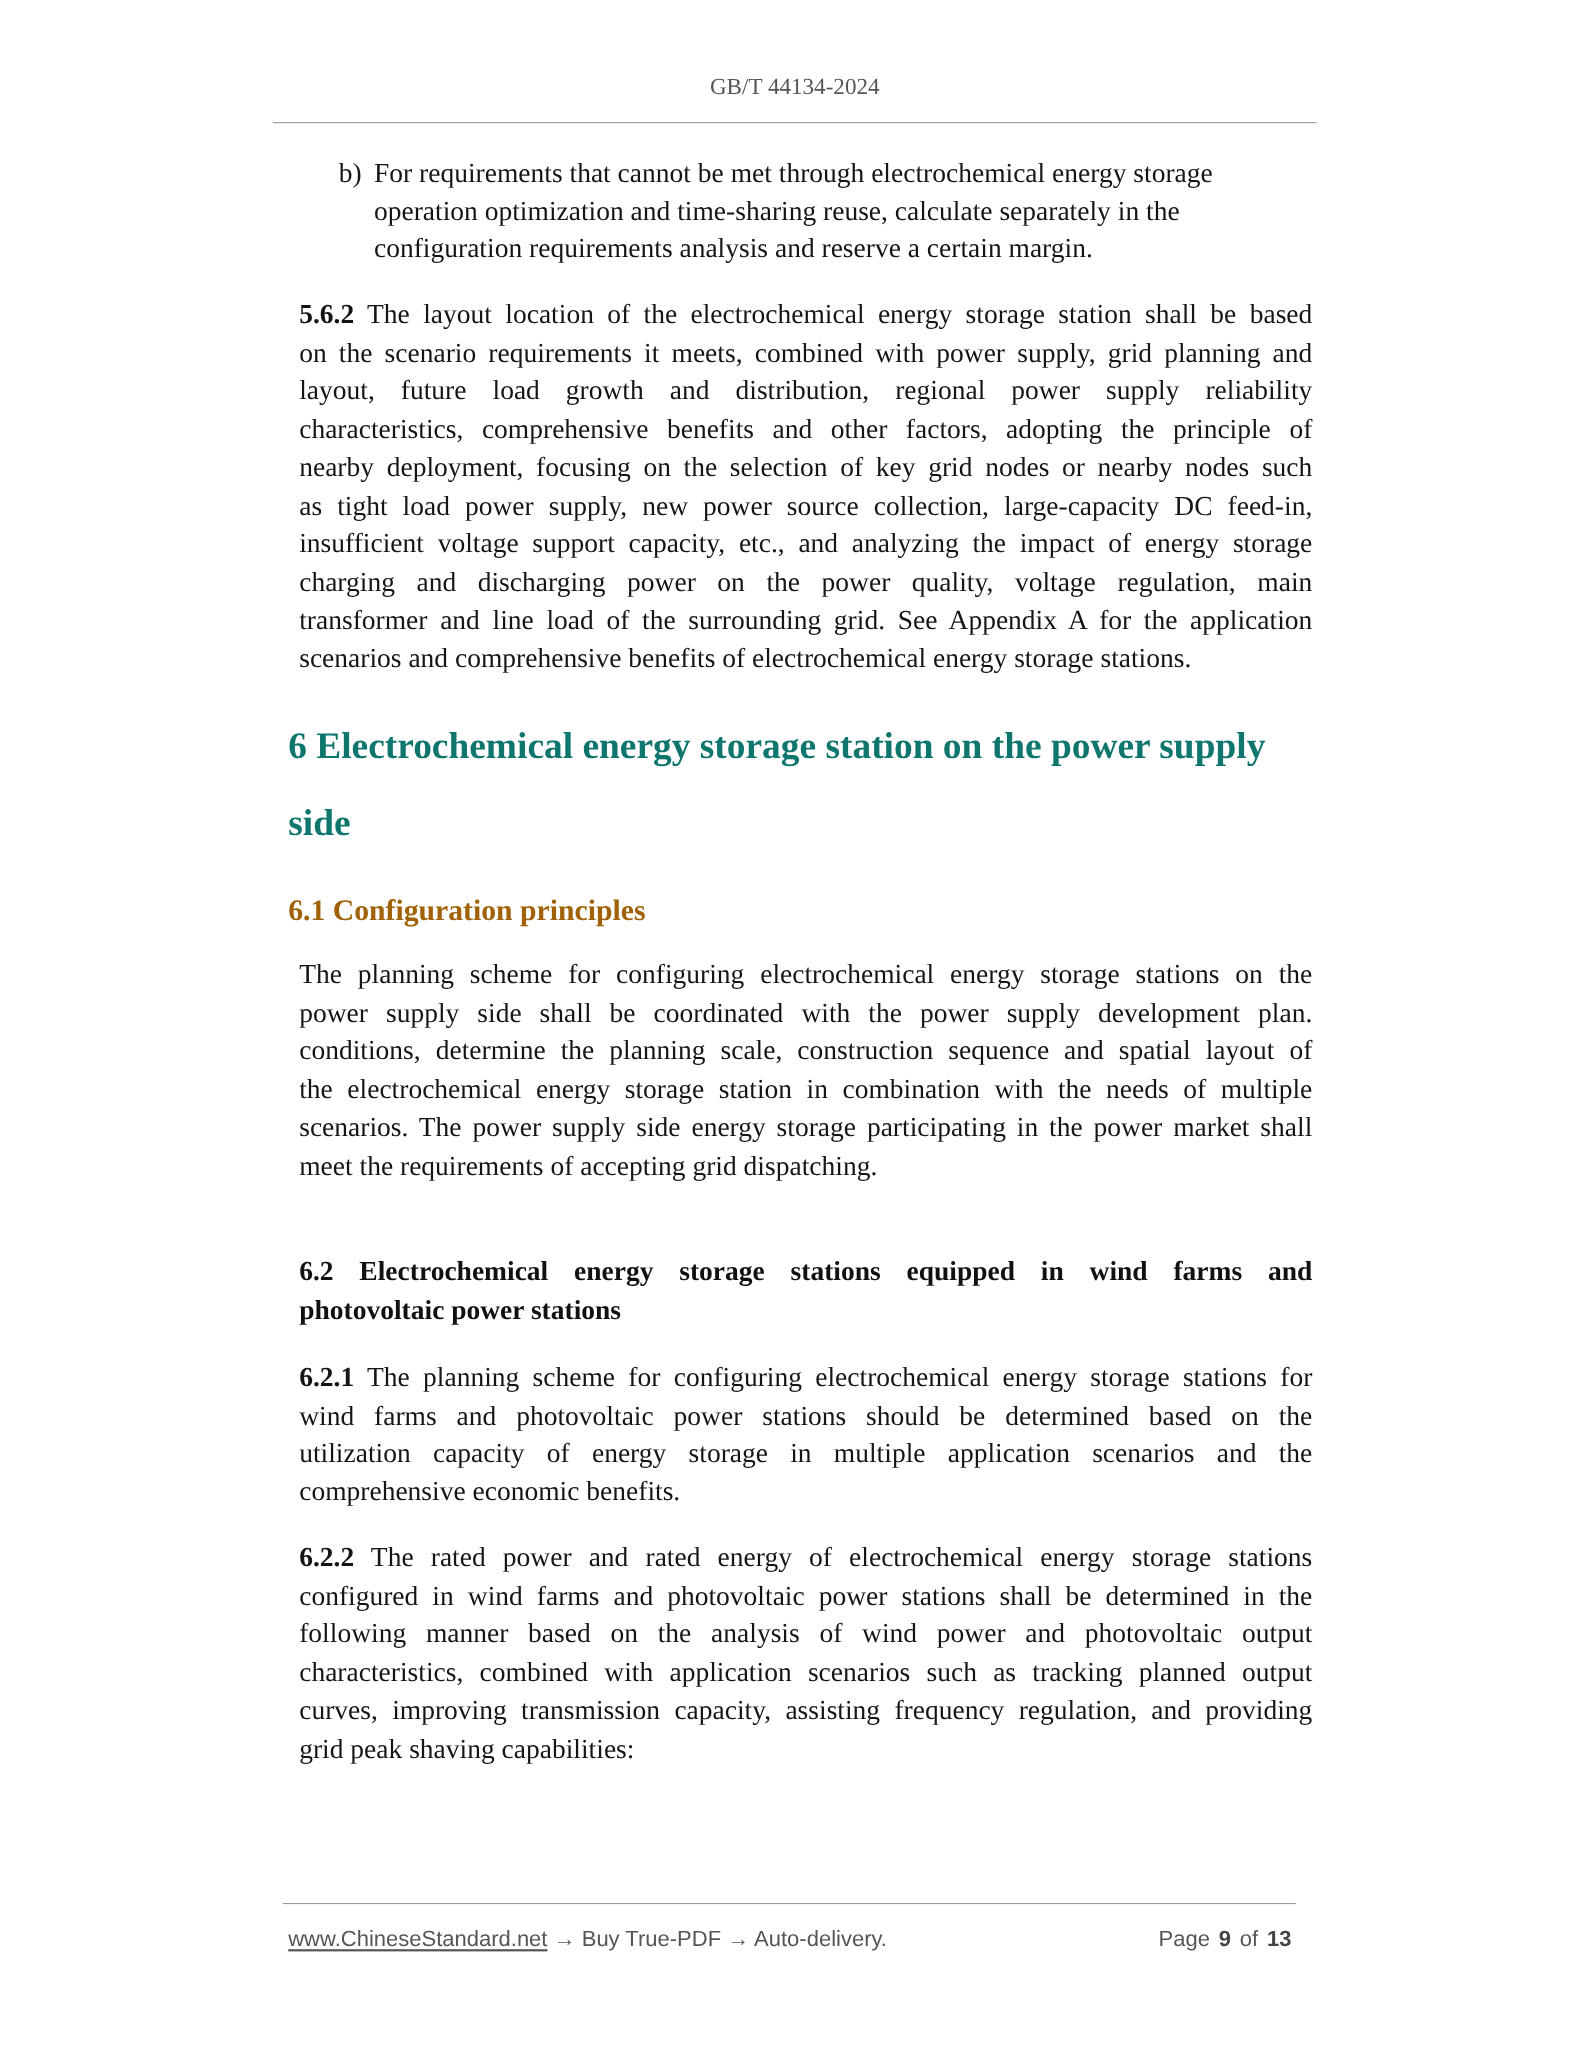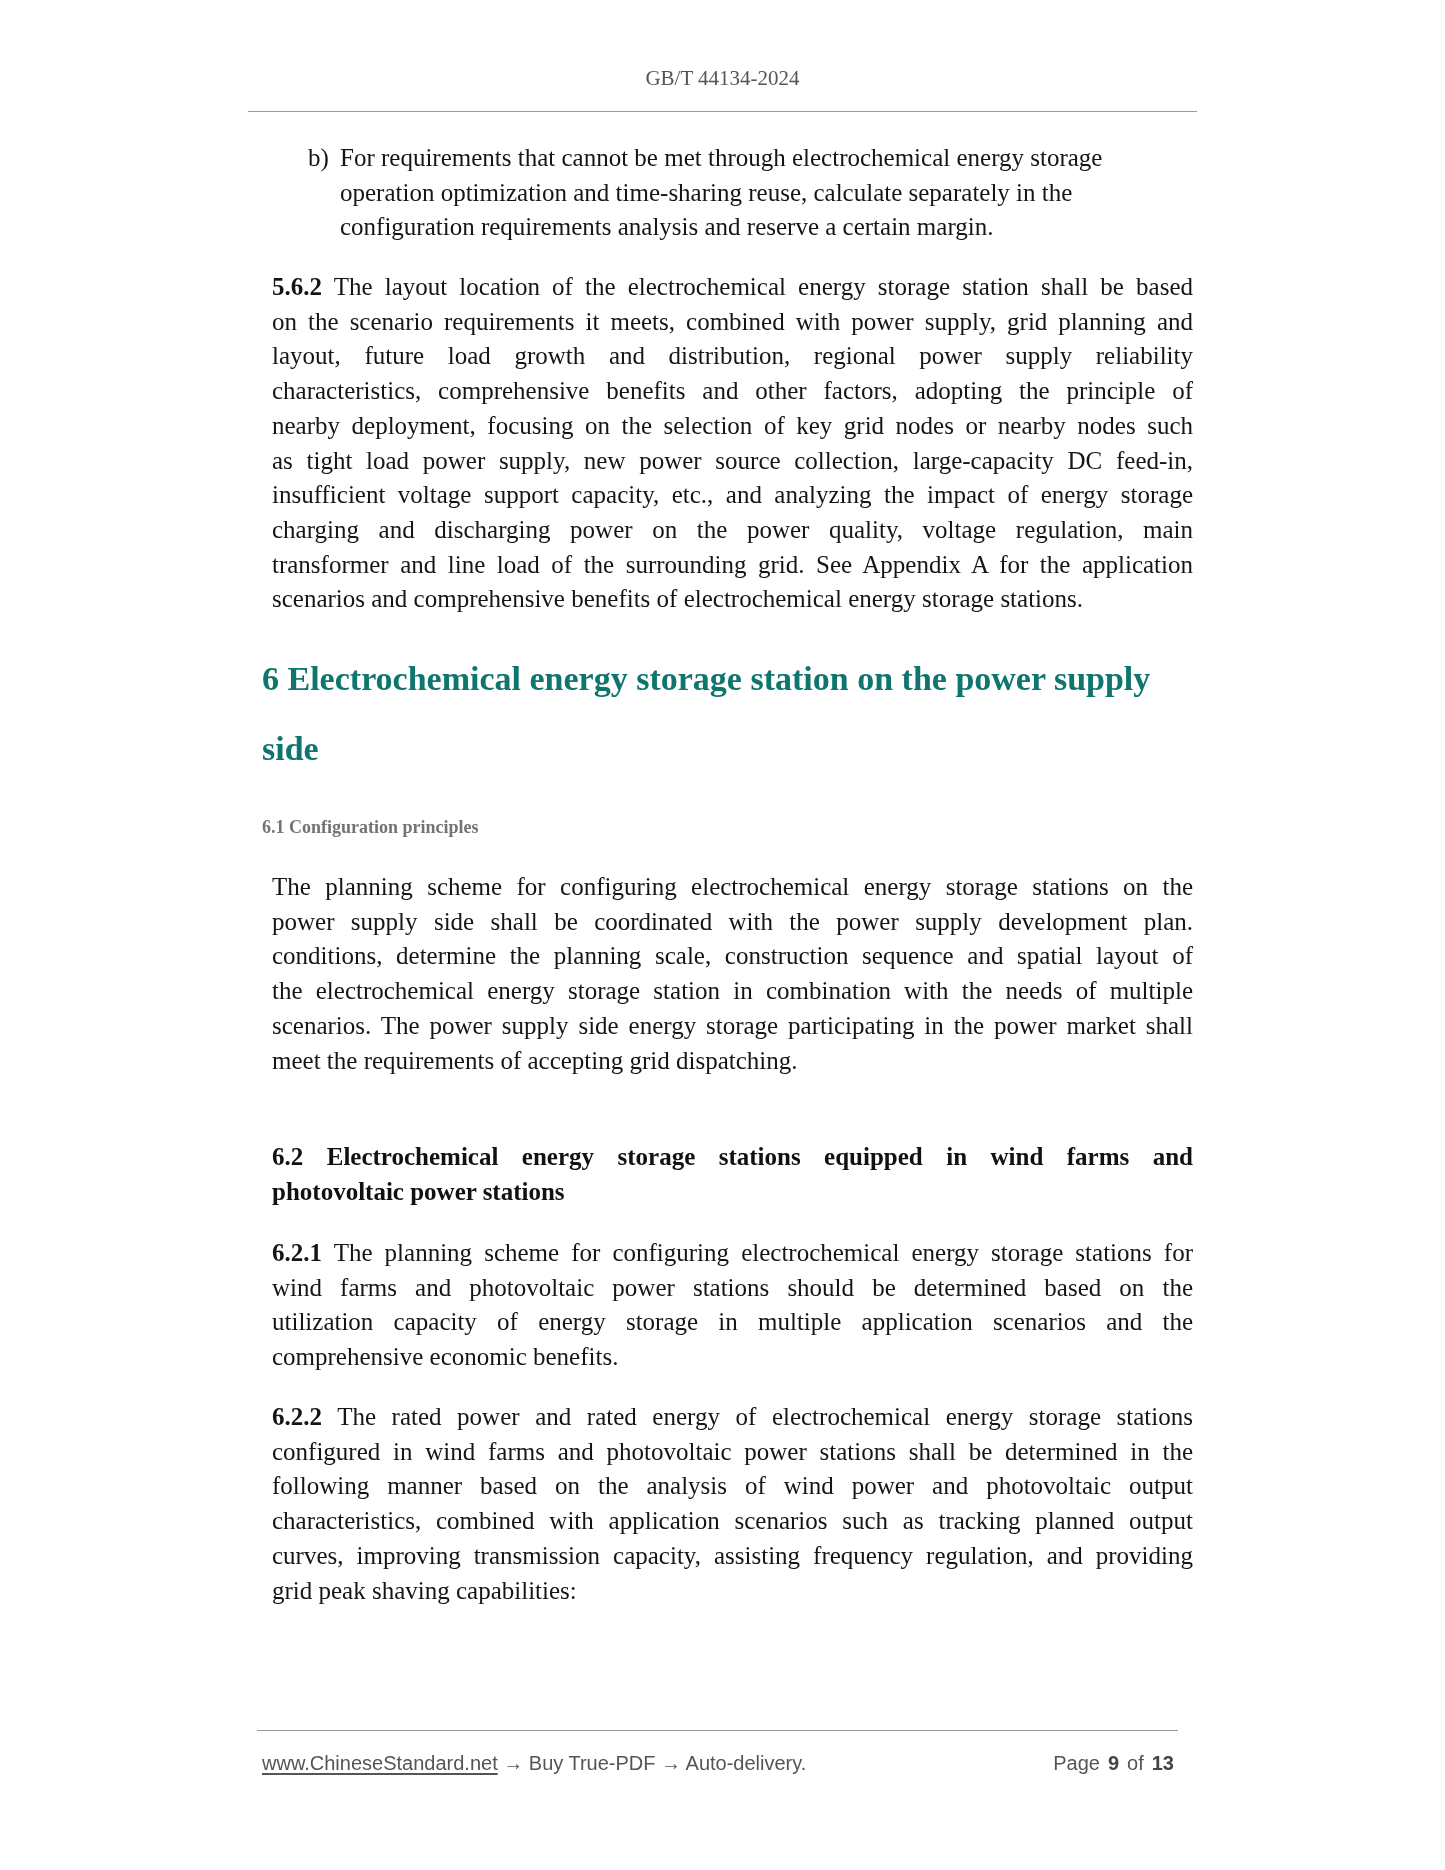--- a/index.html
+++ b/index.html
@@ -20,21 +20,21 @@
   .list-item { position: absolute; left: 308px; width: 875px; font-family: "Liberation Serif", serif;
     font-size: 25px; line-height: 34.7px; color: #151515; }
   .list-item .marker { position: absolute; left: 0; top: 0; }
   .list-item .body { position: absolute; left: 32px; width: 843px; }
 
   .num { font-weight: bold; }
 
   .h1 { position: absolute; left: 262px; width: 921px; font-family: "Liberation Serif", serif;
     font-weight: bold; font-size: 34px; line-height: 70px; color: #0f766e; }
   .h2 { position: absolute; left: 262px; width: 921px; font-family: "Liberation Serif", serif;
-    font-weight: bold; font-size: 18px; line-height: 34.7px; color: #737373; }
+    font-weight: bold; font-size: 27px; line-height: 34.7px; color: #a16207; }
 
   .footer-rule { position: absolute; left: 257px; top: 1730px; width: 921px; height: 0; border-top: 1.5px solid #9a9a9a; }
   .footer { position: absolute; left: 262px; top: 1750px; width: 916px; height: 28px;
     font-family: "Liberation Sans", sans-serif; font-size: 20px; line-height: 26px; color: #555; }
   .footer .left { position: absolute; left: 0; top: 0; white-space: nowrap; }
   .footer .link { color: #555; text-decoration: underline; text-underline-offset: 3px; }
   .footer .right { position: absolute; right: 4px; top: 0; white-space: nowrap; text-align: center; }
   .footer .right b { color: #444; }
   .gap { display: inline-block; width: 8px; }
 </style>

